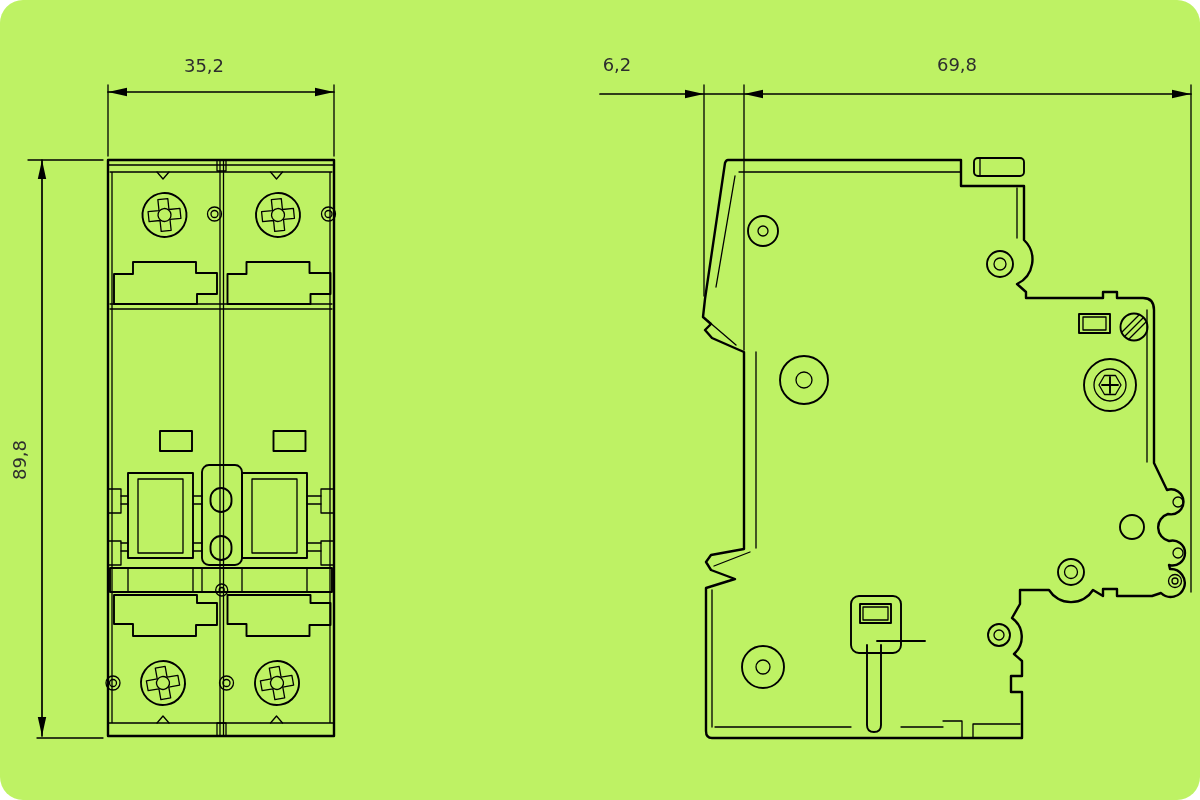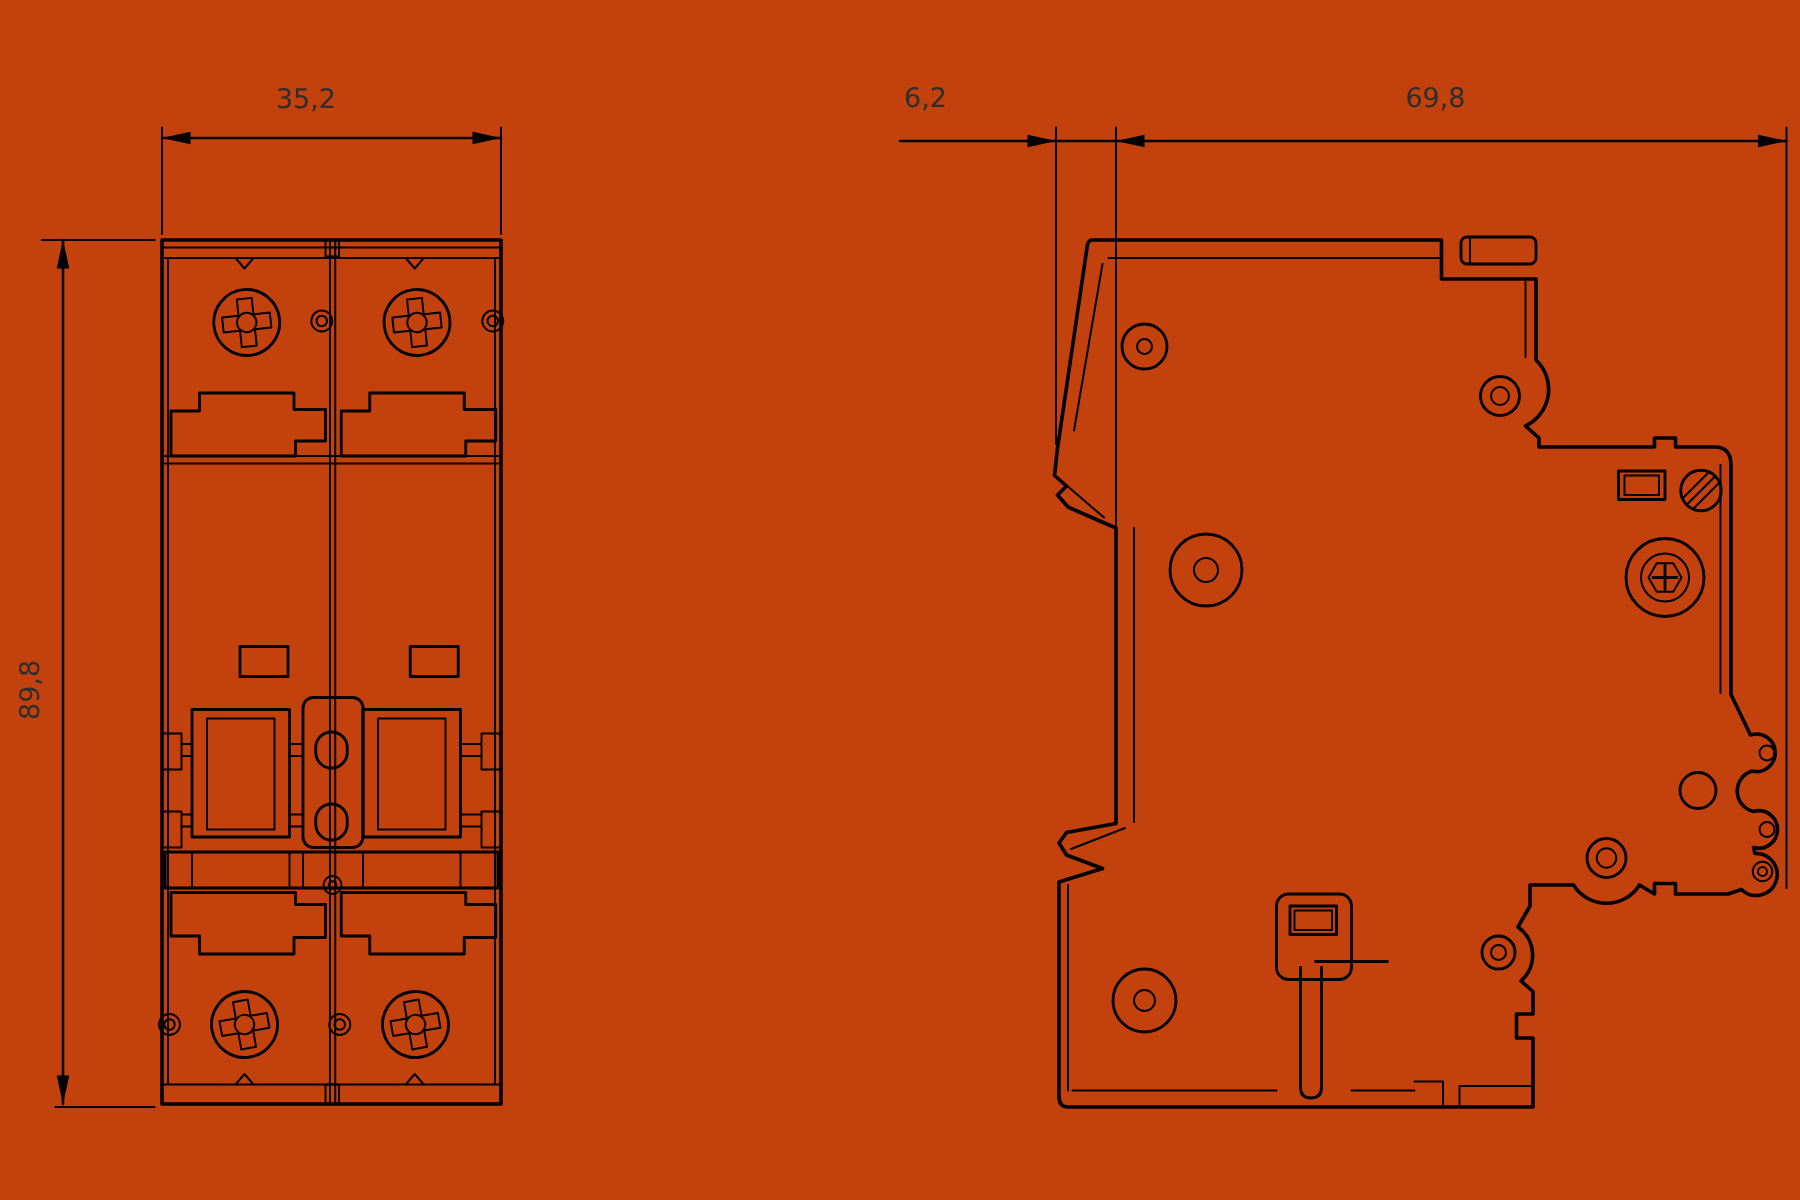--- a/index.html
+++ b/index.html
@@ -1,17 +1,17 @@
 <!DOCTYPE html>
 <html><head>
 <meta charset="utf-8">
 <style>
   html,body{margin:0;padding:0;background:#ffffff;}
-  .canvas{position:relative;width:1200px;height:800px;background:#c2410c;overflow:hidden;
-          font-family:"DejaVu Sans",sans-serif;}
+  .canvas{position:relative;width:1200px;height:800px;background:#bef264;overflow:hidden;
+          font-family:"DejaVu Sans",sans-serif;border-radius:23px;}
   svg{display:block;}
   .o  {stroke:#000;stroke-width:2.4;fill:none;stroke-linejoin:round;stroke-linecap:round;}
   .m  {stroke:#000;stroke-width:1.9;fill:none;stroke-linejoin:round;stroke-linecap:round;}
   .t  {stroke:#000;stroke-width:1.3;fill:none;stroke-linejoin:round;stroke-linecap:round;}
   .dim{stroke:#000;stroke-width:1.7;fill:none;stroke-linecap:round;}
   .arr{fill:#000;stroke:none;}
   text.dimlabel{font-family:"DejaVu Sans",sans-serif;font-size:18px;fill:#2e2e2e;}
 </style>
 </head>
 <body>

